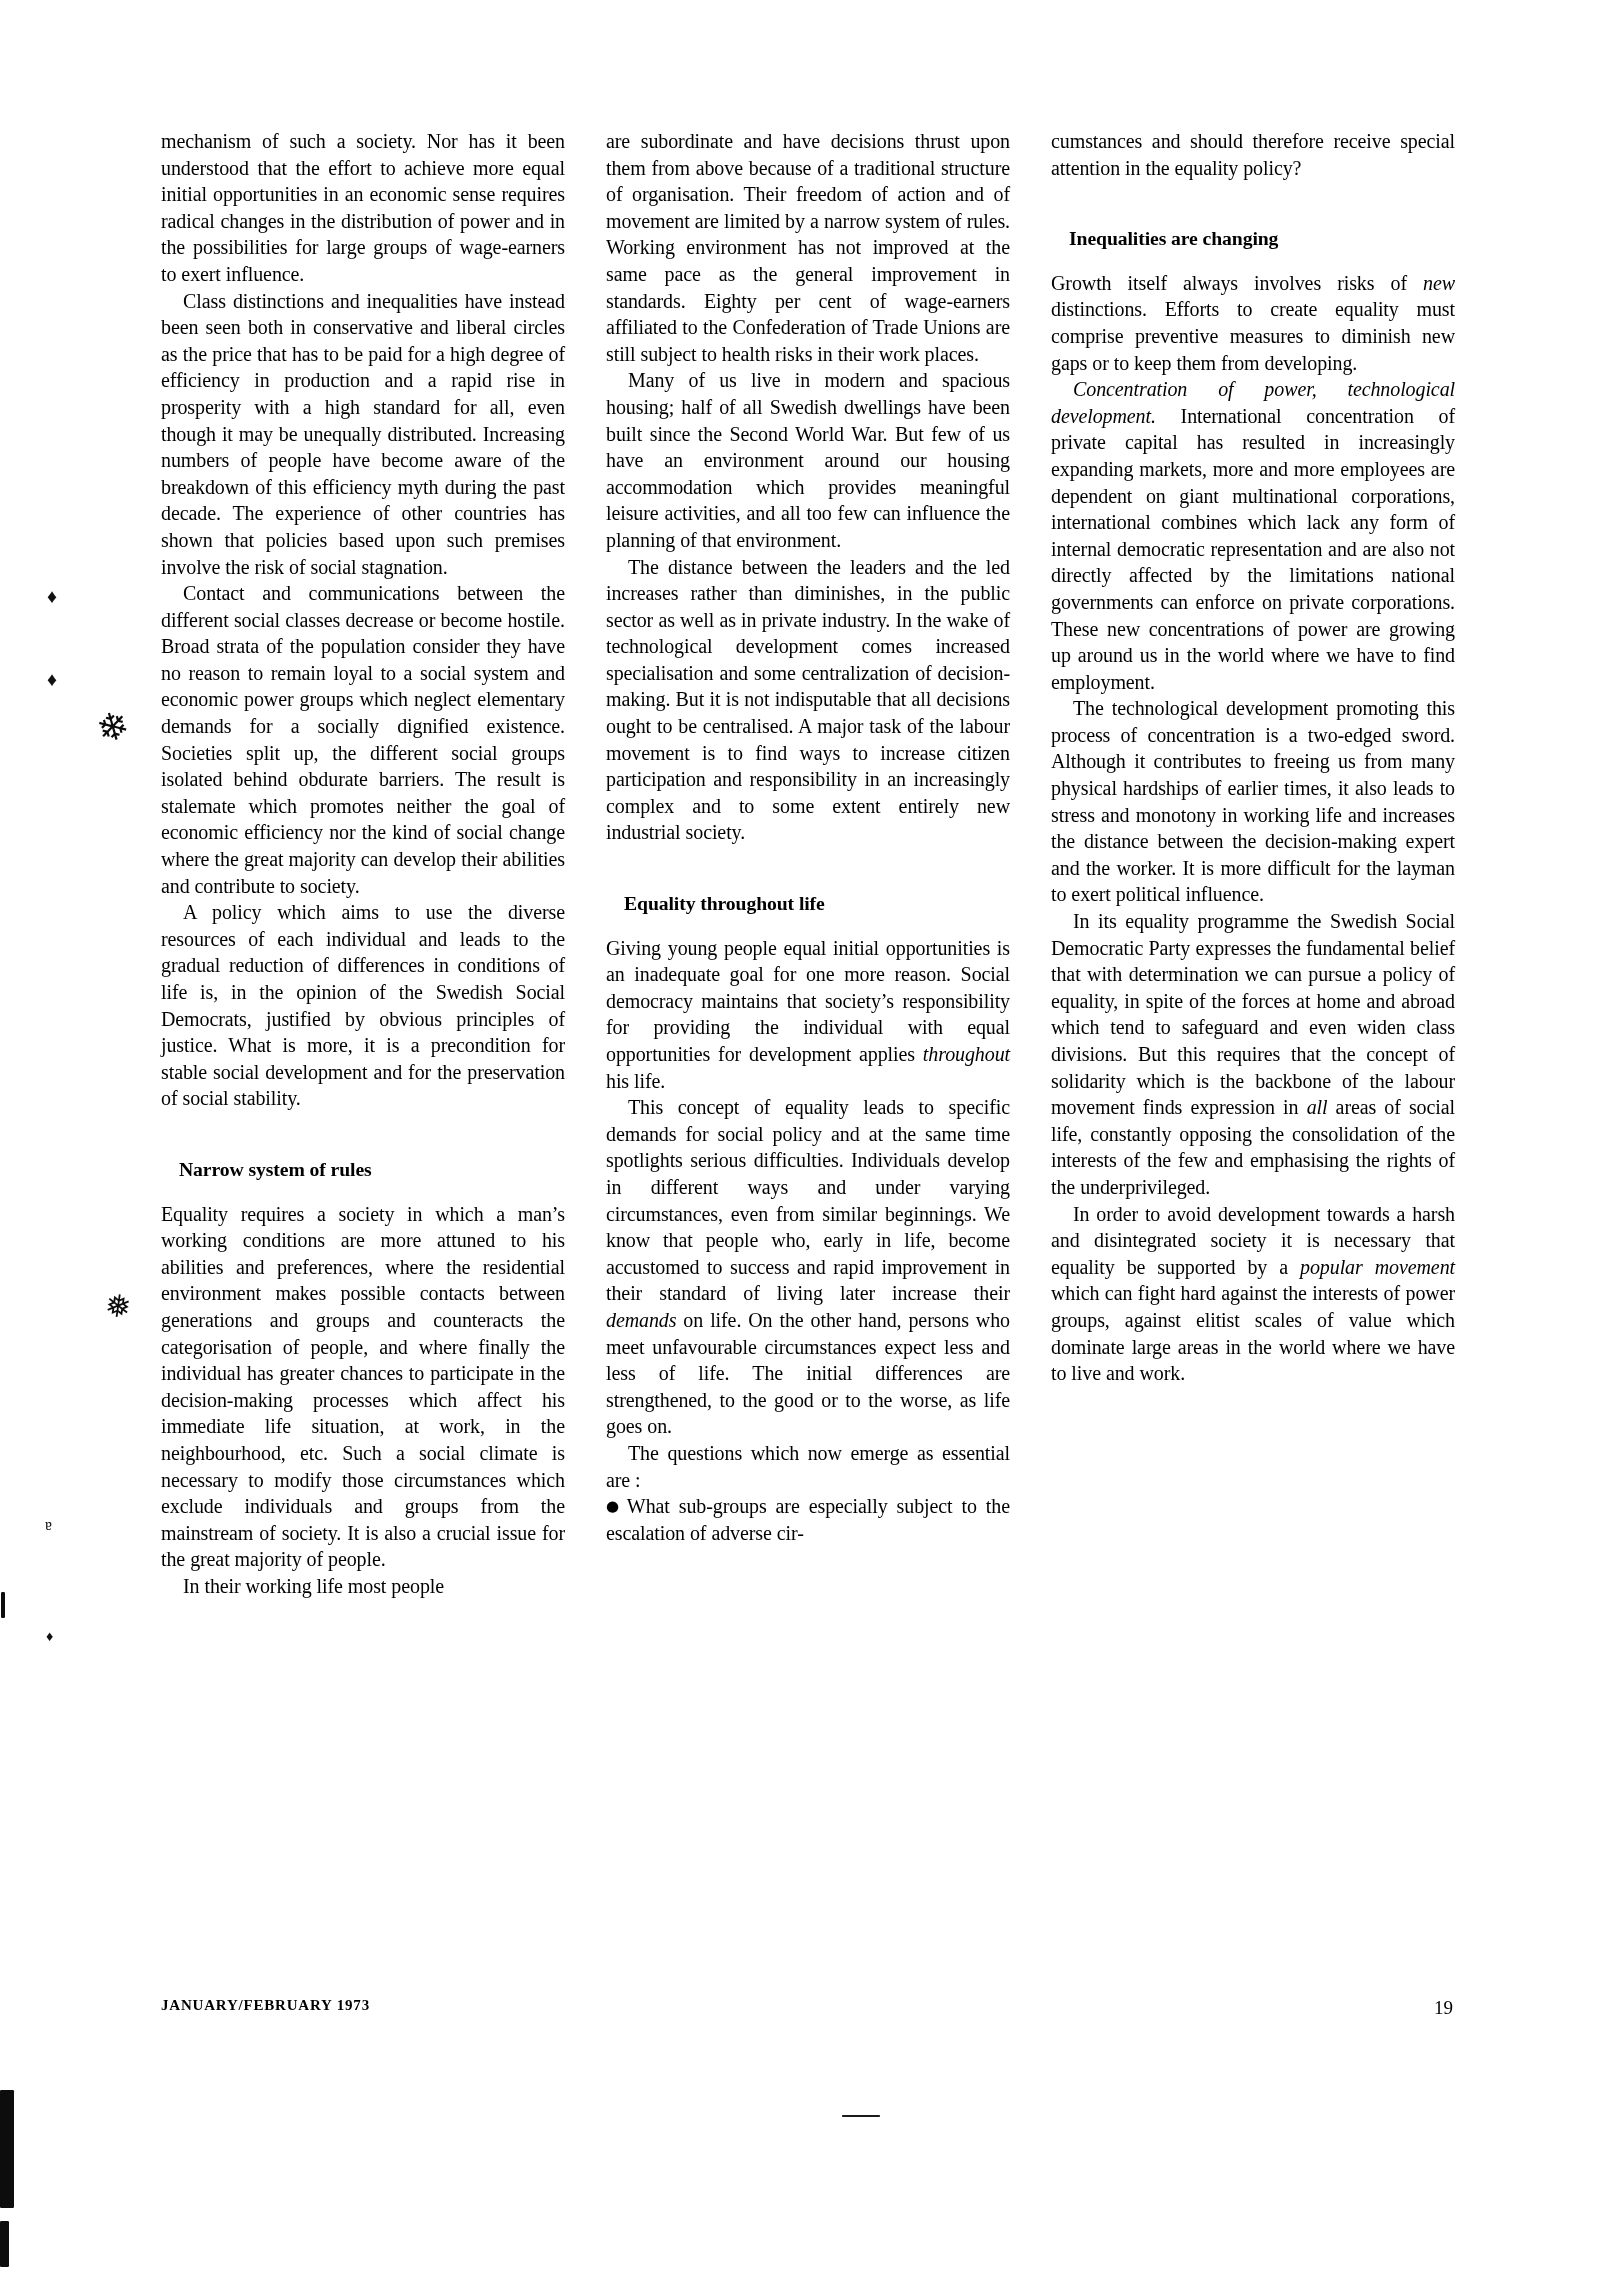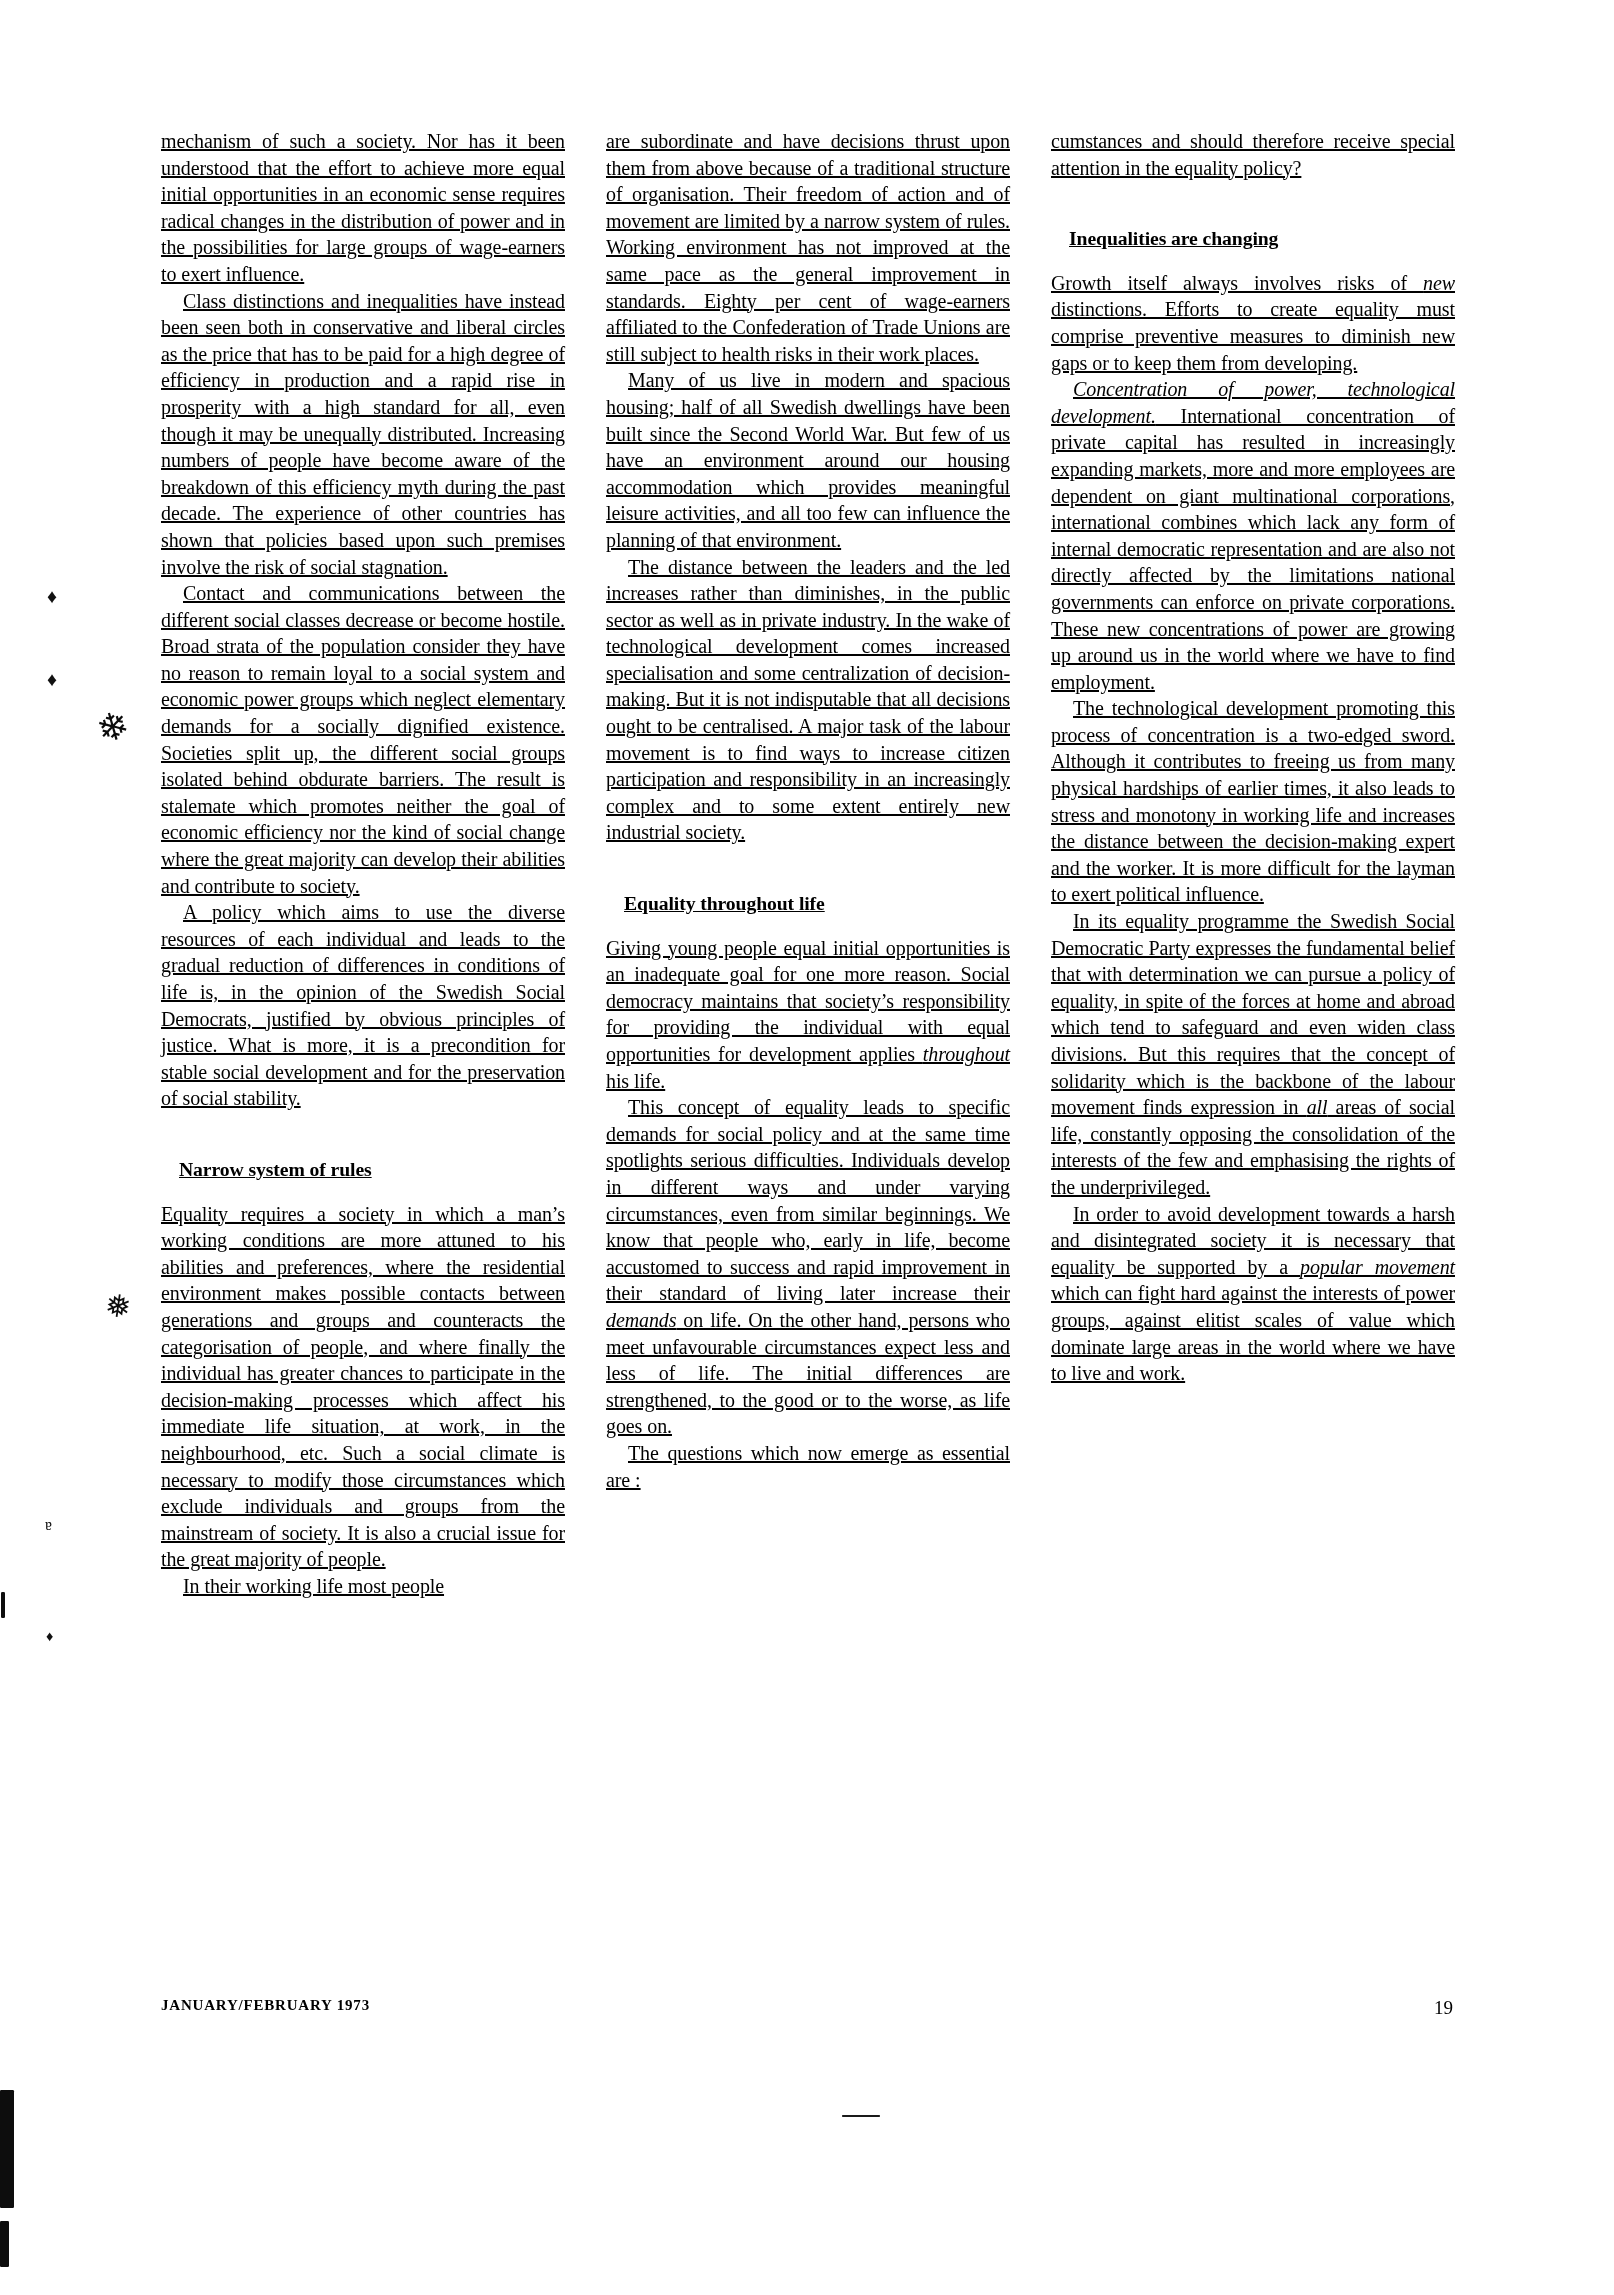--- a/index.html
+++ b/index.html
@@ -53,21 +53,20 @@
 
   
   .columns {
     position: absolute;
     left: 161px;
     top: 128px;
     width: 1292px;
     height: 1808px;
     display: flex;
     gap: 41px;
-    text-decoration: underline;
   }
   .col {
     width: 404px;
     flex: 0 0 404px;
   }
 
   
   .col p {
     margin: 0;
     font-size: 20px;
@@ -166,20 +165,23 @@
 
     <div class="col">
       <p class="first">are subordinate and have decisions thrust upon them from above because of a traditional structure of organisation. Their freedom of action and of movement are limited by a narrow system of rules. Working environment has not improved at the same pace as the general improvement in standards. Eighty per cent of wage-earners affiliated to the Confederation of Trade Unions are still subject to health risks in their work places.</p>
       <p class="indent">Many of us live in modern and spacious housing; half of all Swedish dwellings have been built since the Second World War. But few of us have an environment around our housing accommodation which provides meaningful leisure activities, and all too few can influence the planning of that environment.</p>
       <p class="indent">The distance between the leaders and the led increases rather than diminishes, in the public sector as well as in private industry. In the wake of technological development comes increased specialisation and some centralization of decision-making. But it is not indisputable that all decisions ought to be centralised. A major task of the labour movement is to find ways to increase citizen participation and responsibility in an increasingly complex and to some extent entirely new industrial society.</p>
       <div class="spacer-before-heading"></div>
       <h2>Equality throughout life</h2>
       <p class="first"><span>Giving young people equal initial opportunities is an inadequate goal for one more reason. Social democracy maintains that society’s responsibility for providing the individual with equal opportunities for development applies </span><em>throughout</em><span> his life.</span></p>
       <p class="indent"><span>This concept of equality leads to specific demands for social policy and at the same time spotlights serious difficulties. Individuals develop in different ways and under varying circumstances, even from similar beginnings. We know that people who, early in life, become accustomed to success and rapid improvement in their standard of living later increase their </span><em>demands</em><span> on life. On the other hand, persons who meet unfavourable circumstances expect less and less of life. The initial differences are strengthened, to the good or to the worse, as life goes on.</span></p>
       <p class="indent">The questions which now emerge as essential are :</p>
+      <p class="first">
+        <span class="bullet">●</span><span>What sub-groups are especially subject to the escalation of adverse cir-</span>
+      </p>
     </div>
 
     <div class="col">
       <p class="first">cumstances and should therefore receive special attention in the equality policy?</p>
       <div class="spacer-before-heading"></div>
       <h2>Inequalities are changing</h2>
       <p class="first"><span>Growth itself always involves risks of </span><em>new</em><span> distinctions. Efforts to create equality must comprise preventive measures to diminish new gaps or to keep them from developing.</span></p>
       <p class="indent"><em>Concentration of power, technological development.</em><span> International concentration of private capital has resulted in increasingly expanding markets, more and more employees are dependent on giant multinational corporations, international combines which lack any form of internal democratic representation and are also not directly affected by the limitations national governments can enforce on private corporations. These new concentrations of power are growing up around us in the world where we have to find employment.</span></p>
       <p class="indent">The technological development promoting this process of concentration is a two-edged sword. Although it contributes to freeing us from many physical hardships of earlier times, it also leads to stress and monotony in working life and increases the distance between the decision-making expert and the worker. It is more difficult for the layman to exert political influence.</p>
       <p class="indent"><span>In its equality programme the Swedish Social Democratic Party expresses the fundamental belief that with determination we can pursue a policy of equality, in spite of the forces at home and abroad which tend to safeguard and even widen class divisions. But this requires that the concept of solidarity which is the backbone of the labour movement finds expression in </span><em>all</em><span> areas of social life, constantly opposing the consolidation of the interests of the few and emphasising the rights of the underprivileged.</span></p>

